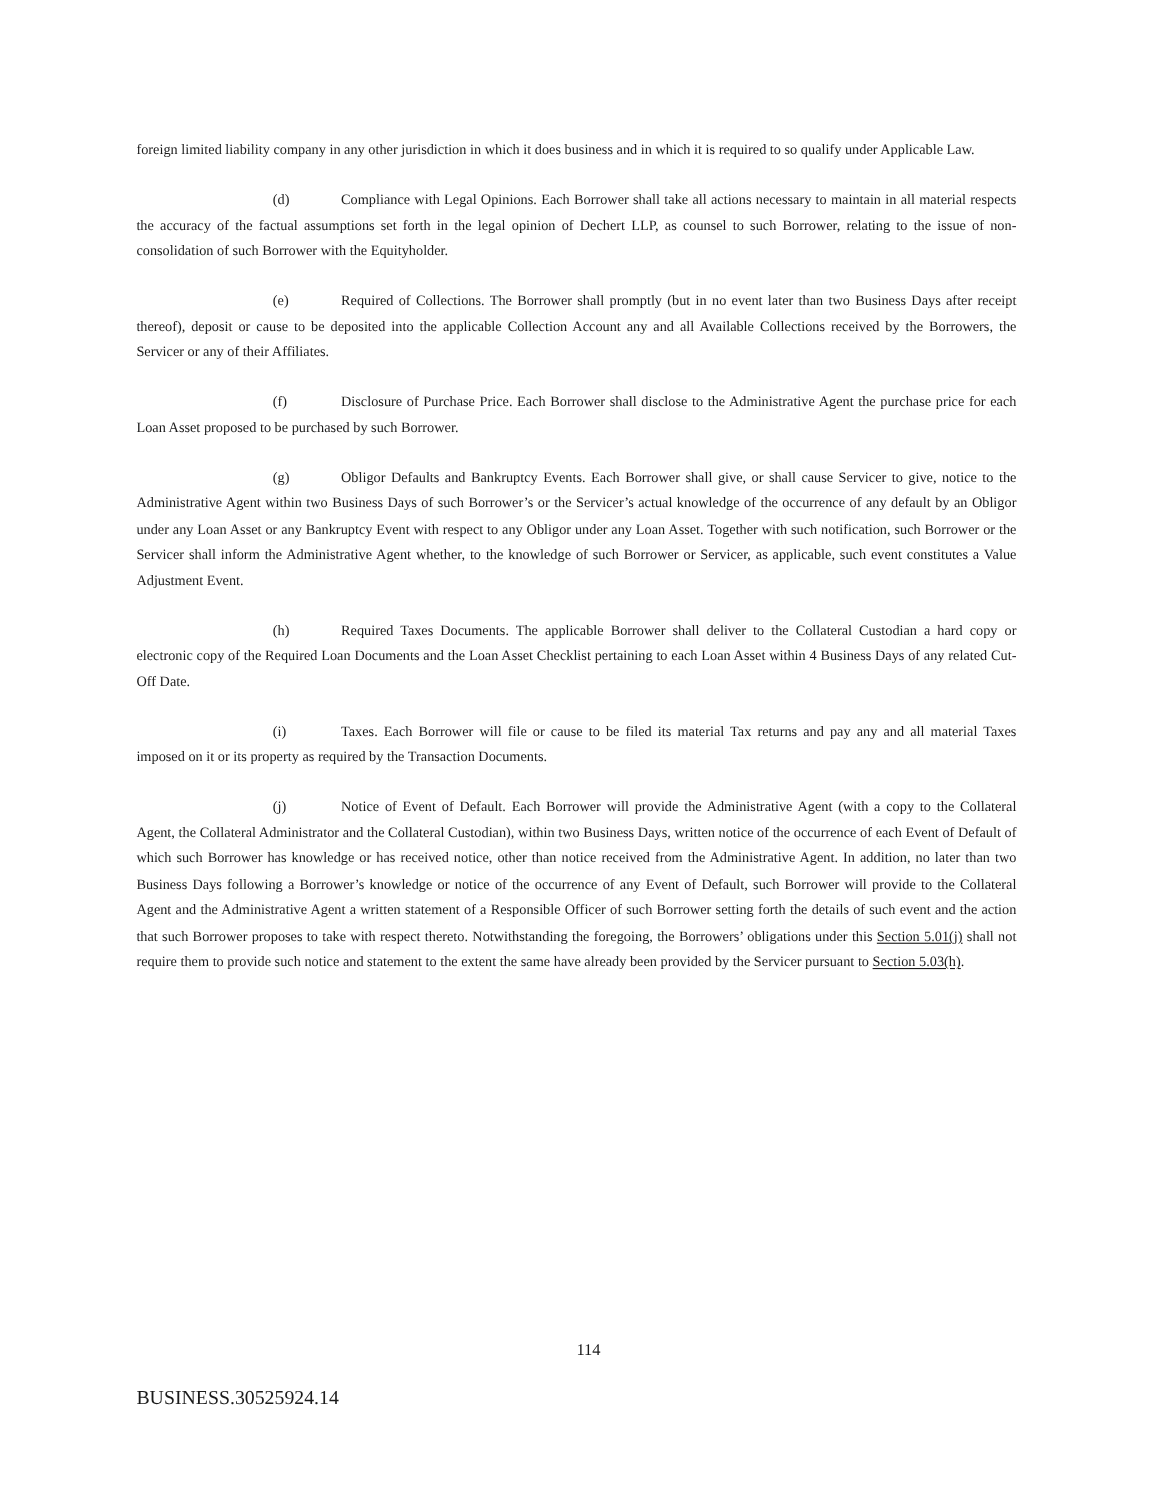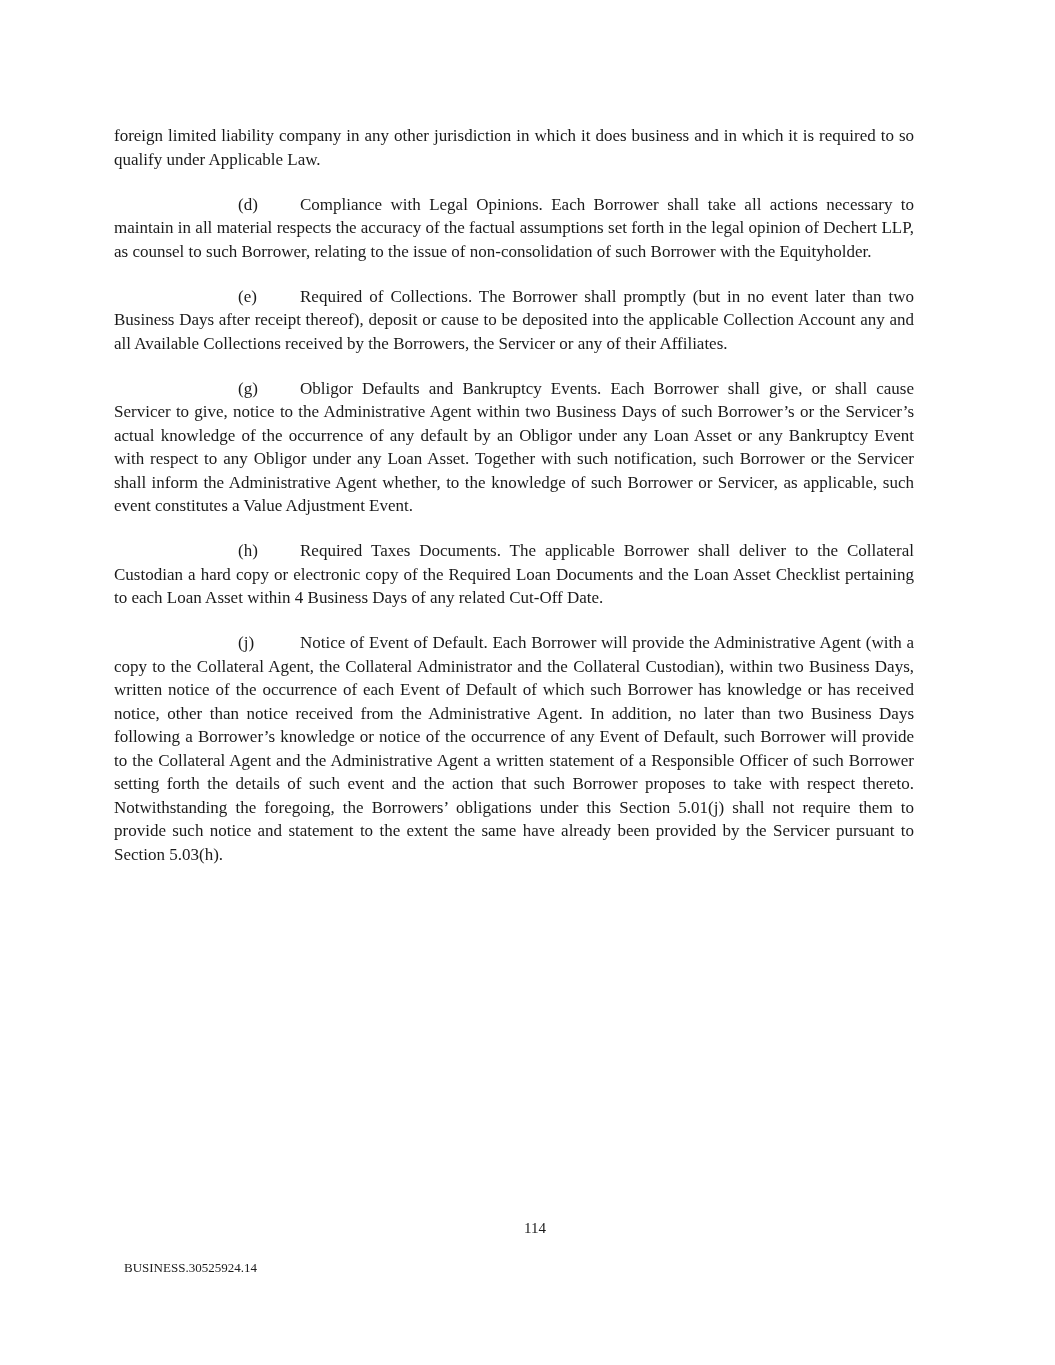--- a/index.html
+++ b/index.html
@@ -10,74 +10,77 @@
     body {
       width: 1055px;
       height: 1365px;
       position: relative;
       overflow: hidden;
       font-family: "Liberation Serif", "DejaVu Serif", serif;
       color: #1a1a1a;
     }
     .page-body {
       position: absolute;
-      left: 114px;
+      left: 124px;
       top: 124px;
       width: 800px;
-      font-size: 17px;
+      font-size: 13px;
       line-height: 23.5px;
       text-align: justify;
     }
     .para {
       margin: 0 0 21.5px 0;
     }
     .para.first {
       margin-bottom: 21.5px;
     }
     .label {
       display: inline-block;
       margin-left: 124px;
       width: 62px;
     }
     .heading {
       text-underline-offset: 2px;
     }
     .xref {
+      text-decoration: underline;
       text-underline-offset: 2px;
     }
     .page-number {
       position: absolute;
       top: 1220px;
       left: 0;
       width: 1070px;
       text-align: center;
       font-size: 15px;
     }
     .doc-id {
       position: absolute;
       top: 1260px;
       left: 124px;
-      font-size: 13px;
+      font-size: 18px;
     }
   </style>
 </head>
 <body>
 
 <div class="page-body">
 
   <p class="para first">foreign limited liability company in any other jurisdiction in which it does business and in which it is required to so qualify under Applicable Law.</p>
 
   <p class="para"><span class="label">(d)</span><span class="heading">Compliance with Legal Opinions</span><span>.  Each Borrower shall take all actions necessary to maintain in all material respects the accuracy of the factual assumptions set forth in the legal opinion of Dechert LLP, as counsel to such Borrower, relating to the issue of non-consolidation of such Borrower with the Equityholder.</span></p>
 
   <p class="para"><span class="label">(e)</span><span class="heading">Required of Collections</span><span>.  The Borrower shall promptly (but in no event later than two Business Days after receipt thereof), deposit or cause to be deposited into the applicable Collection Account any and all Available Collections received by the Borrowers, the Servicer or any of their Affiliates.</span></p>
 
+  <p class="para"><span class="label">(f)</span><span class="heading">Disclosure of Purchase Price</span><span>.  Each Borrower shall disclose to the Administrative Agent the purchase price for each Loan Asset proposed to be purchased by such Borrower.</span></p>
 
   <p class="para"><span class="label">(g)</span><span class="heading">Obligor Defaults and Bankruptcy Events</span><span>.  Each Borrower shall give, or shall cause Servicer to give, notice to the Administrative Agent within two Business Days of such Borrower’s or the Servicer’s actual knowledge of the occurrence of any default by an Obligor under any Loan Asset or any Bankruptcy Event with respect to any Obligor under any Loan Asset.  Together with such notification, such Borrower or the Servicer shall inform the Administrative Agent whether, to the knowledge of such Borrower or Servicer, as applicable, such event constitutes a Value Adjustment Event.</span></p>
 
   <p class="para"><span class="label">(h)</span><span class="heading">Required Taxes Documents</span><span>.  The applicable Borrower shall deliver to the Collateral Custodian a hard copy or electronic copy of the Required Loan Documents and the Loan Asset Checklist pertaining to each Loan Asset within 4 Business Days of any related Cut-Off Date.</span></p>
 
+  <p class="para"><span class="label">(i)</span><span class="heading">Taxes</span><span>.  Each Borrower will file or cause to be filed its material Tax returns and pay any and all material Taxes imposed on it or its property as required by the Transaction Documents.</span></p>
 
   <p class="para"><span class="label">(j)</span><span class="heading">Notice of Event of Default</span><span>.  Each Borrower will provide the Administrative Agent (with a copy to the Collateral Agent, the Collateral Administrator and the Collateral Custodian), within two Business Days, written notice of the occurrence of each Event of Default of which such Borrower has knowledge or has received notice, other than notice received from the Administrative Agent.  In addition, no later than two Business Days following a Borrower’s knowledge or notice of the occurrence of any Event of Default, such Borrower will provide to the Collateral Agent and the Administrative Agent a written statement of a Responsible Officer of such Borrower setting forth the details of such event and the action that such Borrower proposes to take with respect thereto.  Notwithstanding the foregoing, the Borrowers’ obligations under this </span><span class="xref">Section 5.01(j)</span><span> shall not require them to provide such notice and statement to the extent the same have already been provided by the Servicer pursuant to </span><span class="xref">Section 5.03(h)</span><span>.</span></p>
 
 </div>
 
 <div class="page-number">114</div>
 <div class="doc-id">BUSINESS.30525924.14</div>
 
 </body></html>

